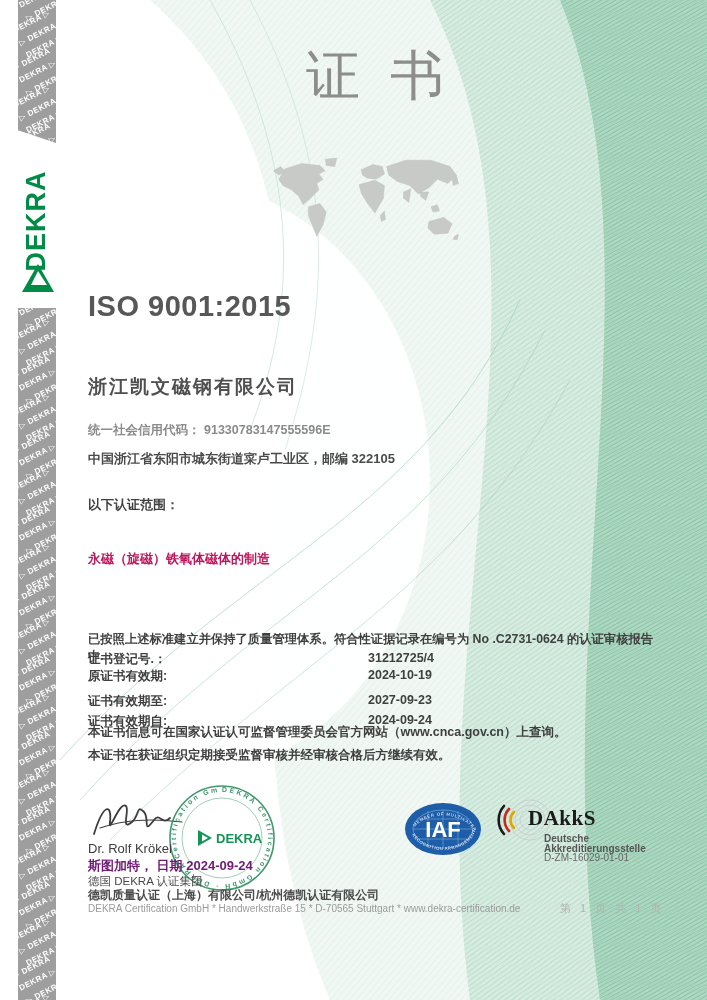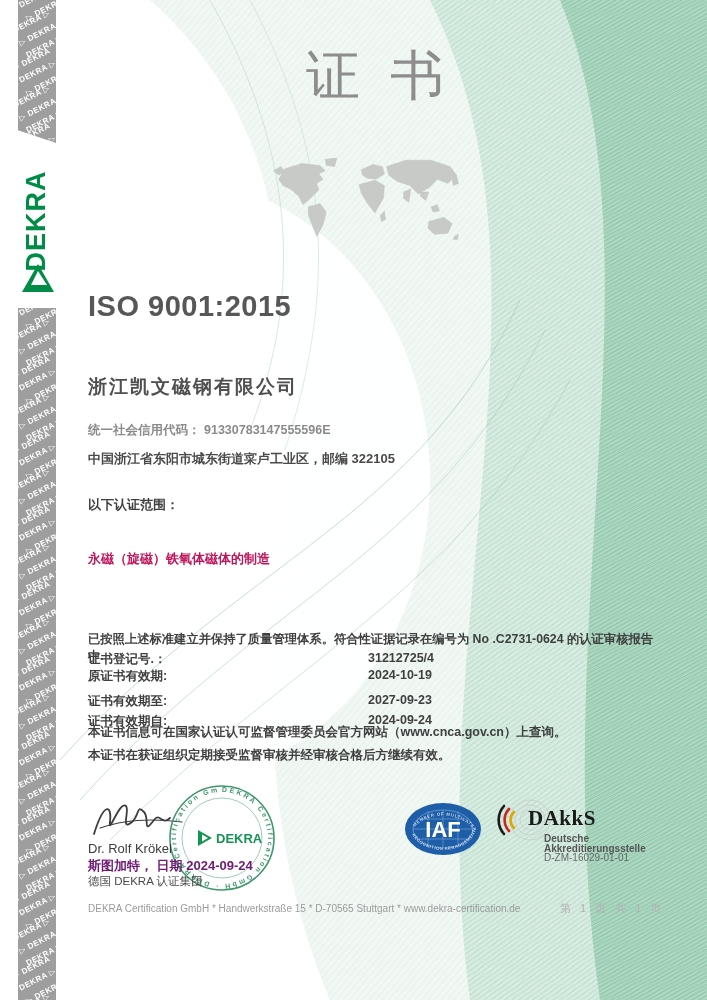--- a/index.html
+++ b/index.html
@@ -266,20 +266,21 @@
     <g>
       <polygon points="32,48 32,64 46,56" fill="#008c46"></polygon>
       <polygon points="36,52.5 36,59.5 42,56" fill="#ffffff"></polygon>
       <text x="50" y="61" font-size="13" font-weight="bold" fill="#008c46" font-family="Liberation Sans, sans-serif">DEKRA</text>
     </g>
   </svg>
 
   <div class="abs sig-name">Dr. Rolf Krökel</div>
   <div class="abs sig-date">斯图加特，  日期 2024-09-24</div>
   <div class="abs sig-org1">德国 DEKRA 认证集团</div>
+  <div class="abs sig-org2">德凯质量认证（上海）有限公司/杭州德凯认证有限公司</div>
   <div class="abs sig-footer">DEKRA Certification GmbH * Handwerkstraße 15 * D-70565 Stuttgart * www.dekra-certification.de</div>
 
   <svg class="abs iaf" viewBox="0 0 78 54" xmlns="http://www.w3.org/2000/svg">
     <ellipse cx="39" cy="27" rx="38" ry="26" fill="#1e5ea8"></ellipse>
     <ellipse cx="39" cy="27" rx="30" ry="19" fill="none" stroke="#6f9ed1" stroke-width="0.8"></ellipse>
     <path d="M9,27 h60 M13,17 h52 M13,37 h52 M39,8 v38 M24,9 v36 M54,9 v36" stroke="#6f9ed1" stroke-width="0.7" fill="none"></path>
     <text x="39" y="35" text-anchor="middle" font-size="22" font-weight="bold" fill="#ffffff" font-family="Liberation Sans, sans-serif">IAF</text>
     <defs>
       <path id="iafTop" d="M8,30 a32,22 0 0,1 62,0" fill="none"></path>
       <path id="iafBot" d="M6,24 a33,24 0 0,0 66,0" fill="none"></path>

